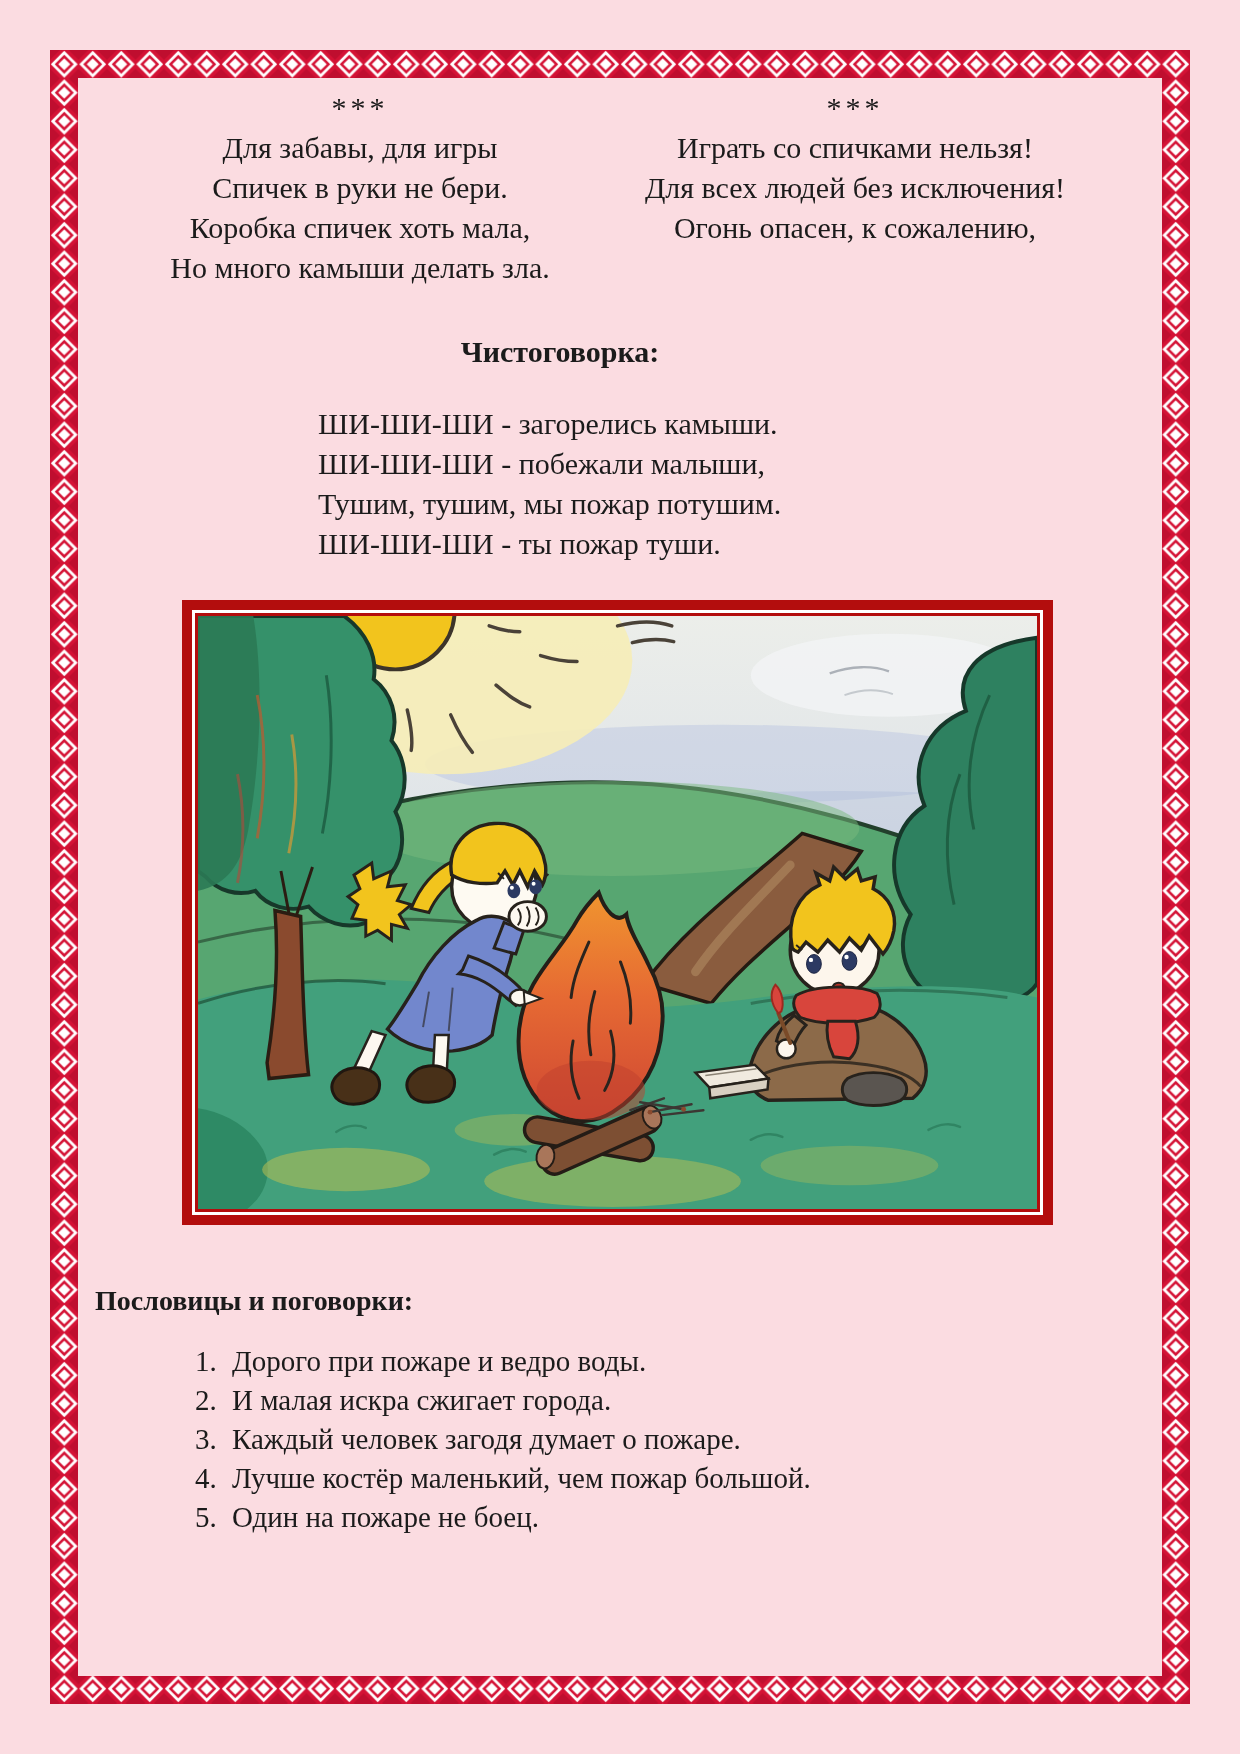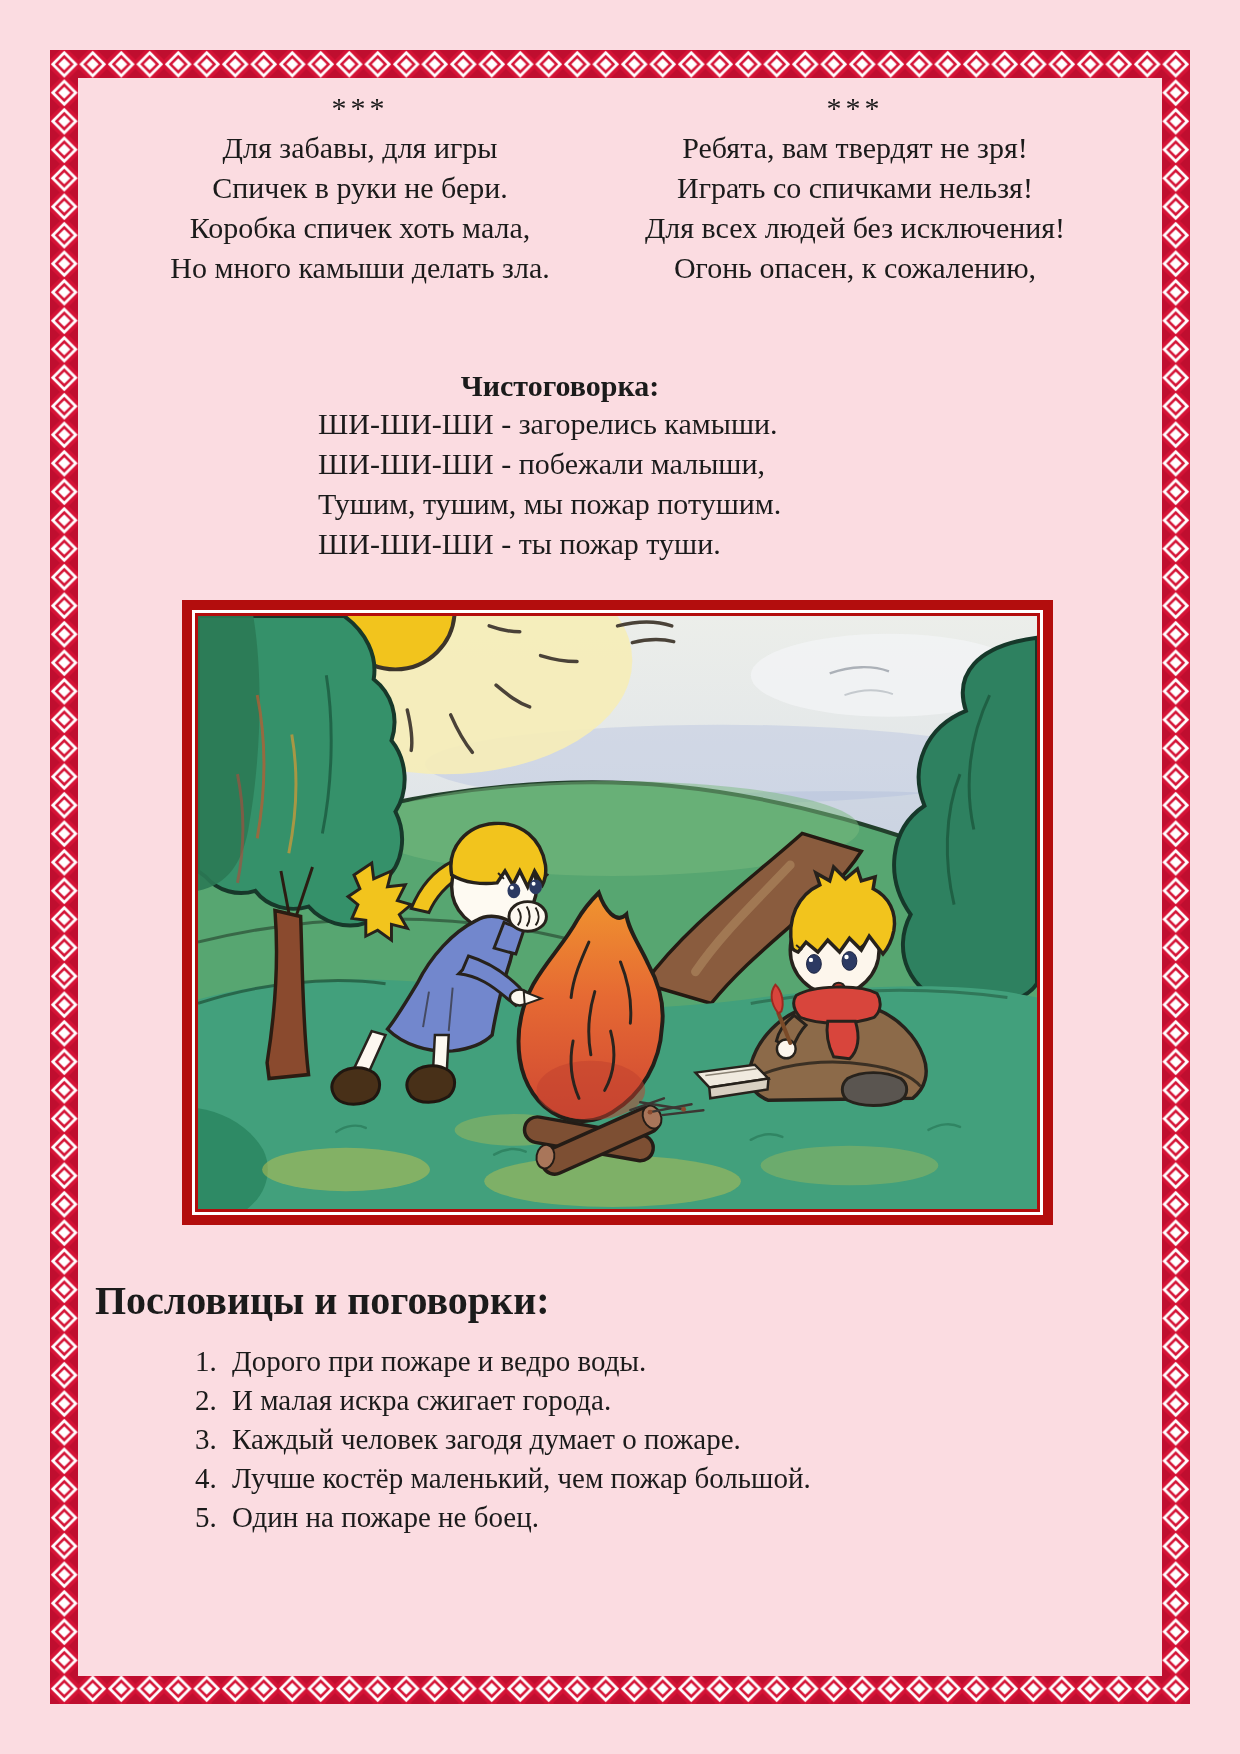--- a/index.html
+++ b/index.html
@@ -16,35 +16,35 @@
   .page { position: absolute; inset: 0; }
   .border-svg { position: absolute; left: 0; top: 0; width: 1240px; height: 1754px; pointer-events: none; }
 
   .poem { position: absolute; top: 88px; text-align: center; font-size: 30px; line-height: 40px; }
   .poem-left  { left: 100px; width: 520px; }
   .poem-right { left: 595px; width: 520px; }
   .poem-marker { letter-spacing: 4px; line-height: 40px; }
 
   .tt-heading {
     position: absolute; top: 334px; left: 0; width: 1120px;
-    text-align: center; font-weight: bold; font-size: 30px; line-height: 36px; margin-top: 34px;
+    text-align: center; font-weight: bold; font-size: 30px; line-height: 36px;
   }
   .tt-block { position: absolute; top: 404px; left: 318px; font-size: 30px; line-height: 40px; }
 
   .pic-frame {
     position: absolute; left: 182px; top: 600px; width: 871px; height: 625px;
     border: 10px solid var(--frame-red, #b30d0d);
     background: #ffffff; padding: 3px;
   }
   .pic-inner { width: 100%; height: 100%; border: 3px solid var(--frame-red, #b30d0d); overflow: hidden; }
   .pic-inner svg { display: block; width: 100%; height: 100%; }
 
   .proverbs-heading {
     position: absolute; left: 95px; top: 1282px;
-    font-weight: bold; font-size: 40px; line-height: 38px;
+    font-weight: bold; font-size: 28px; line-height: 38px;
   }
   .proverbs-list {
     position: absolute; left: 186px; top: 1342px; width: 840px;
     font-size: 29px; line-height: 39px; list-style: decimal; padding-left: 38px;
   }
   .proverbs-list li { padding-left: 8px; }
 </style>
 </head>
 <body style="--page-bg: #fbdce1; --band-red: #d41235; --band-red-dark: #bf0e2f; --diamond-white: #ffffff; --frame-red: #b30d0d; --text: #1b1b1b;">
 
@@ -74,21 +74,20 @@
 
   <div class="poem poem-left">
     <div class="poem-marker">***</div>
     <div>Для забавы, для игры</div>
     <div>Спичек в руки не бери.</div>
     <div>Коробка спичек хоть мала,</div>
     <div>Но много камыши делать зла.</div>
   </div>
   <div class="poem poem-right">
     <div class="poem-marker">***</div>
-    <div>Ребята, вам твердят не зря!</div>
     <div>Играть со спичками нельзя!</div>
     <div>Для всех людей без исключения!</div>
     <div>Огонь опасен, к сожалению,</div>
   </div>
 
   <div class="tt-heading">Чистоговорка:</div>
   <div class="tt-block">
     <div>ШИ-ШИ-ШИ - загорелись камыши.</div>
     <div>ШИ-ШИ-ШИ - побежали малыши,</div>
     <div>Тушим, тушим, мы пожар потушим.</div>

